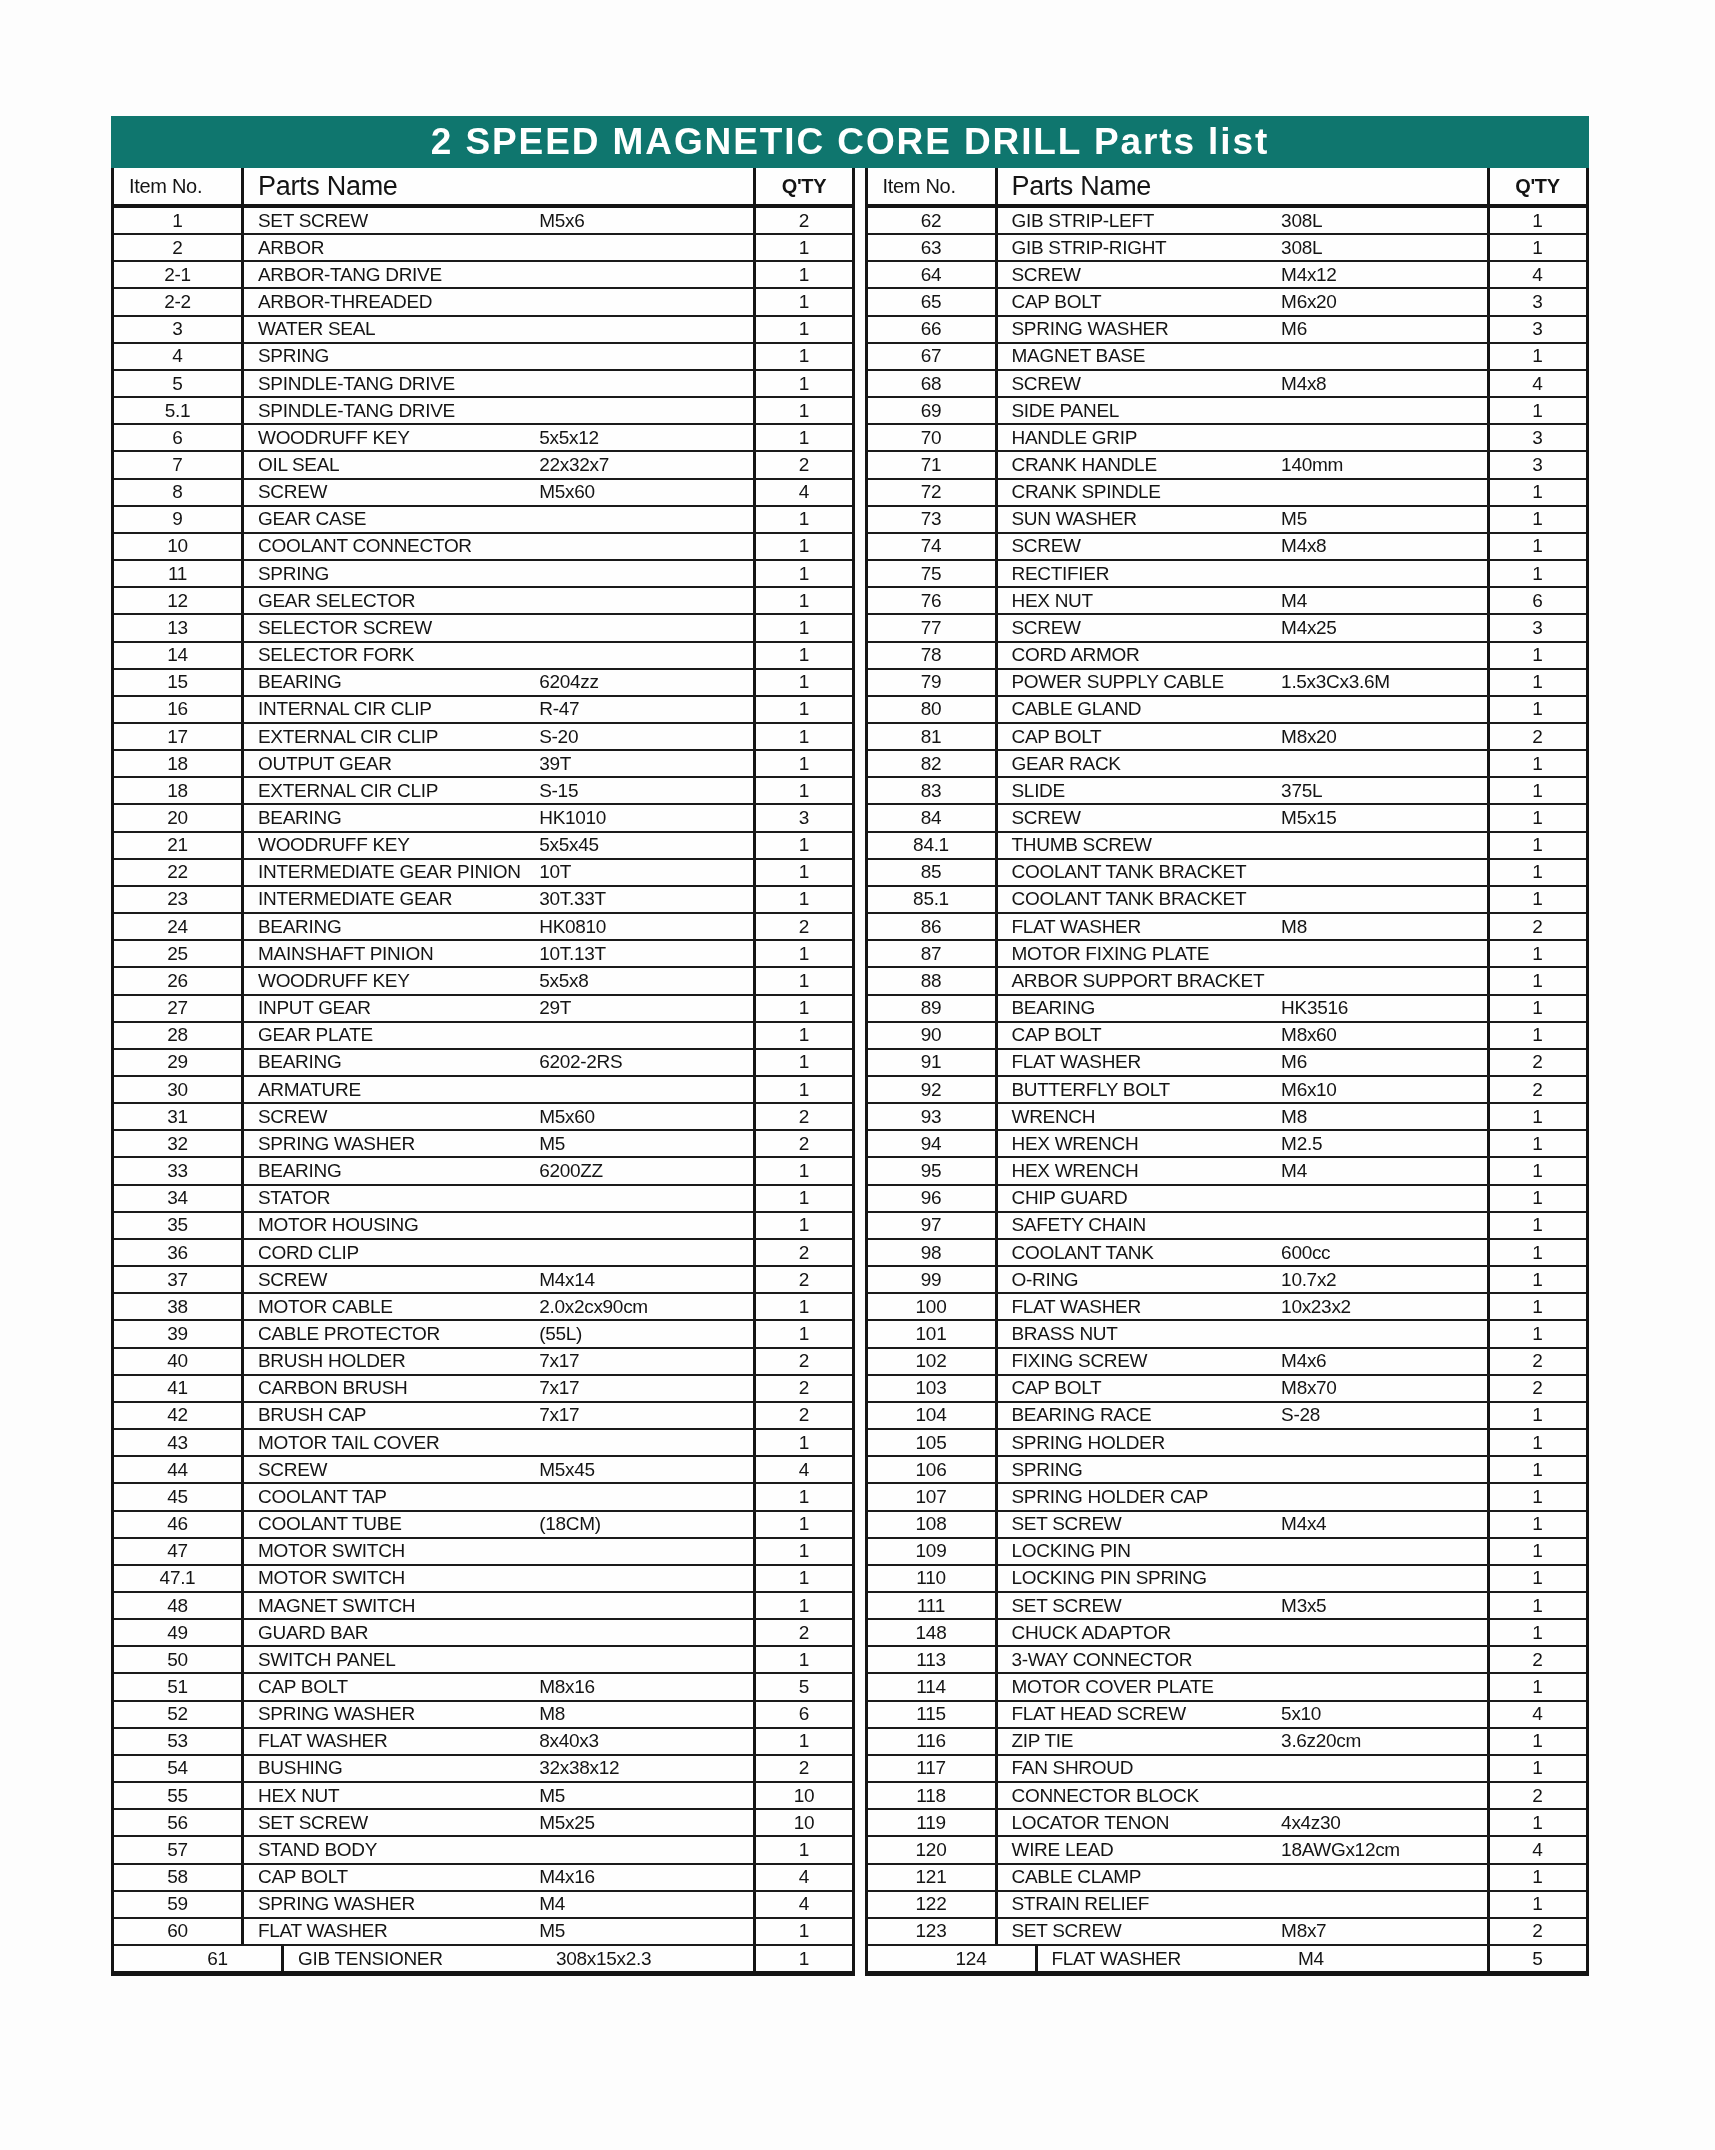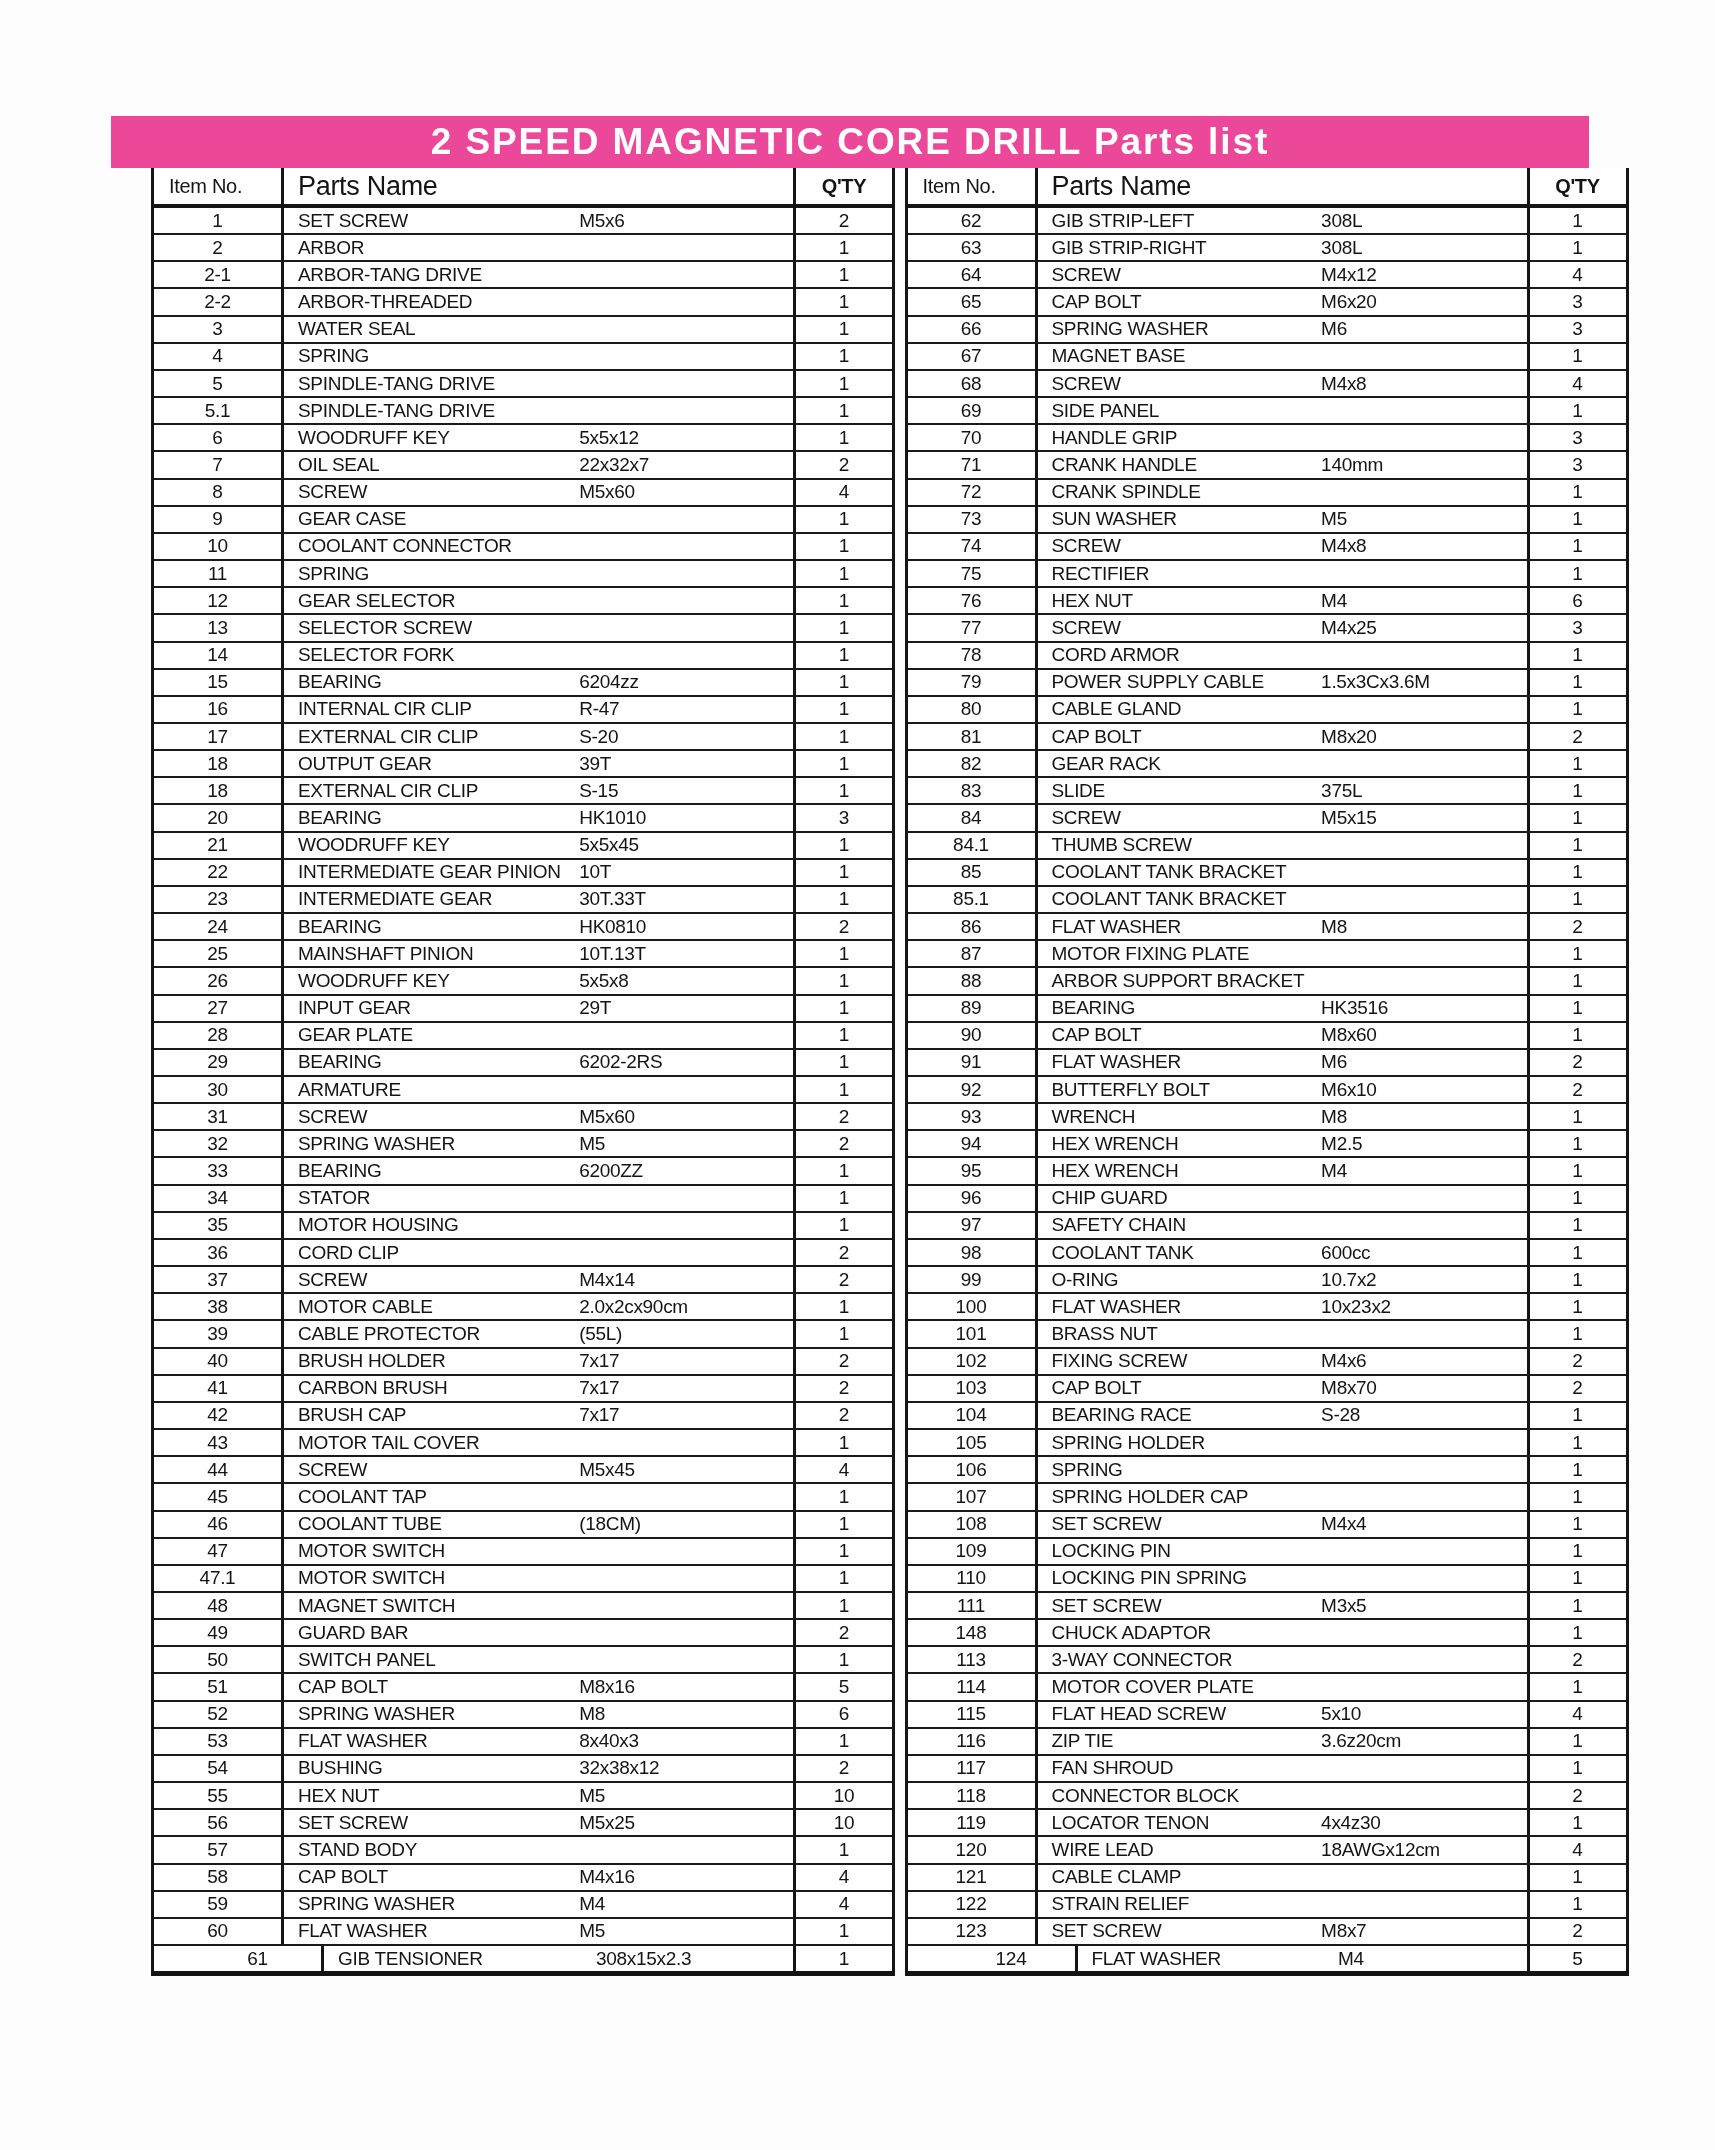--- a/index.html
+++ b/index.html
@@ -12,27 +12,27 @@
   }
   .page { position: absolute; inset: 0; background: #fdfdfd; }
 
   .parts-table {
     position: absolute;
     left: 111px; top: 116px; width: 1478px;
   }
 
   .title-bar {
     height: 52px;
-    background: #ec4899;
+    background: #0f766e;
     color: #ffffff;
     display: flex; align-items: center; justify-content: center;
     font-size: 37px; font-weight: bold; letter-spacing: 1.9px;
   }
 
-  .band { display: flex; width: 100%; margin-left: 40px; }
+  .band { display: flex; width: 100%; }
   .gap { width: 9.5px; background: transparent; }
 
   .half {
     display: flex; flex-direction: column;
     border-left: 3.8px solid #141414;
     border-right: 3.8px solid #141414;
     background: #fefefe;
   }
   .half.left  { width: 744px; }
   .half.right { width: 724px; }

